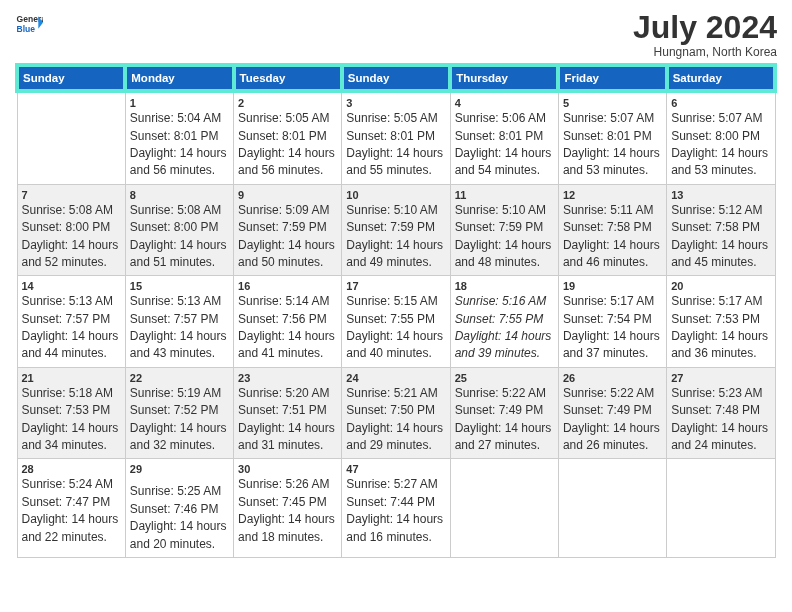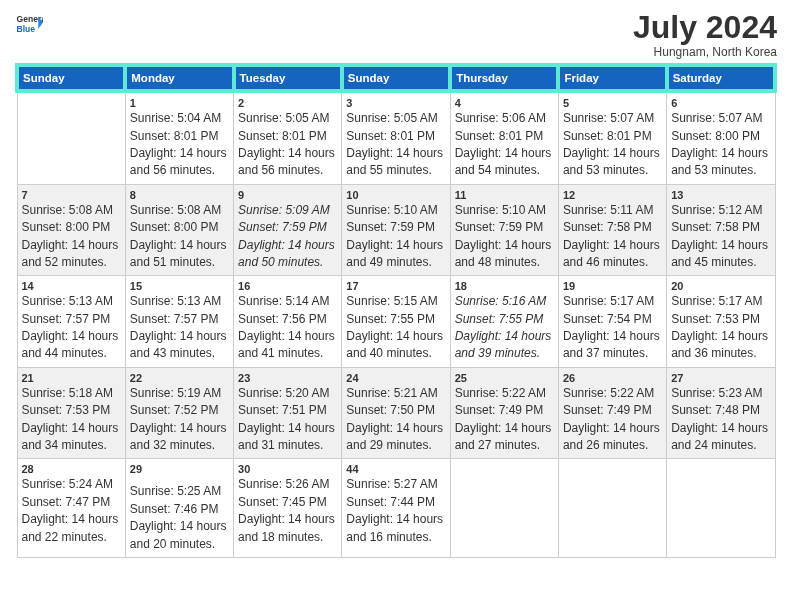--- a/index.html
+++ b/index.html
@@ -171,21 +171,21 @@
           </td>
           <td>
             <span class="day-num">8</span>
             <div class="cell-info" style="white-space: pre-line;">Sunrise: 5:08 AM
 Sunset: 8:00 PM
 Daylight: 14 hours
 and 51 minutes.</div>
           </td>
           <td>
             <span class="day-num">9</span>
-            <div class="cell-info" style="white-space: pre-line; font-style: italic;">Sunrise: 5:09 AM
+            <div class="cell-info" style="white-space: pre-line;">Sunrise: 5:09 AM
 Sunset: 7:59 PM
 Daylight: 14 hours
 and 50 minutes.</div>
           </td>
           <td>
             <span class="day-num">10</span>
             <div class="cell-info" style="white-space: pre-line;">Sunrise: 5:10 AM
 Sunset: 7:59 PM
 Daylight: 14 hours
 and 49 minutes.</div>
@@ -330,21 +330,21 @@
 and 20 minutes.</div>
           </td>
           <td>
             <span class="day-num">30</span>
             <div class="cell-info" style="white-space: pre-line;">Sunrise: 5:26 AM
 Sunset: 7:45 PM
 Daylight: 14 hours
 and 18 minutes.</div>
           </td>
           <td>
-            <span class="day-num">44</span>
+            <span class="day-num">47</span>
             <div class="cell-info" style="white-space: pre-line;">Sunrise: 5:27 AM
 Sunset: 7:44 PM
 Daylight: 14 hours
 and 16 minutes.</div>
           </td>
           <td></td>
           <td></td>
           <td></td>
         </tr>
       </tbody>

